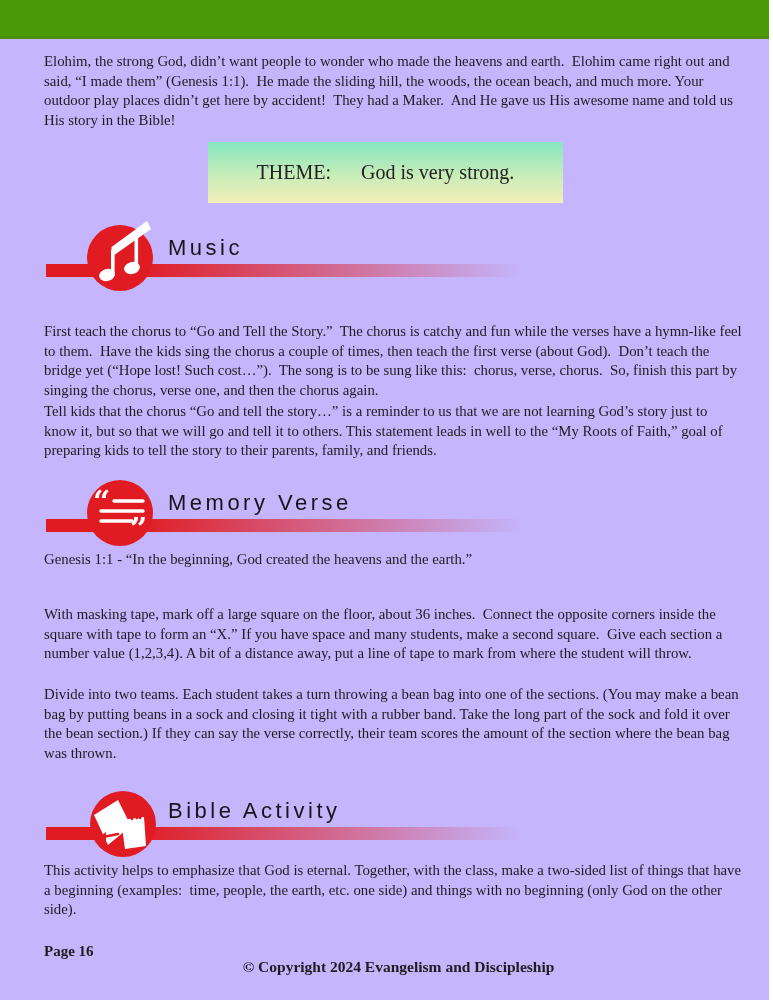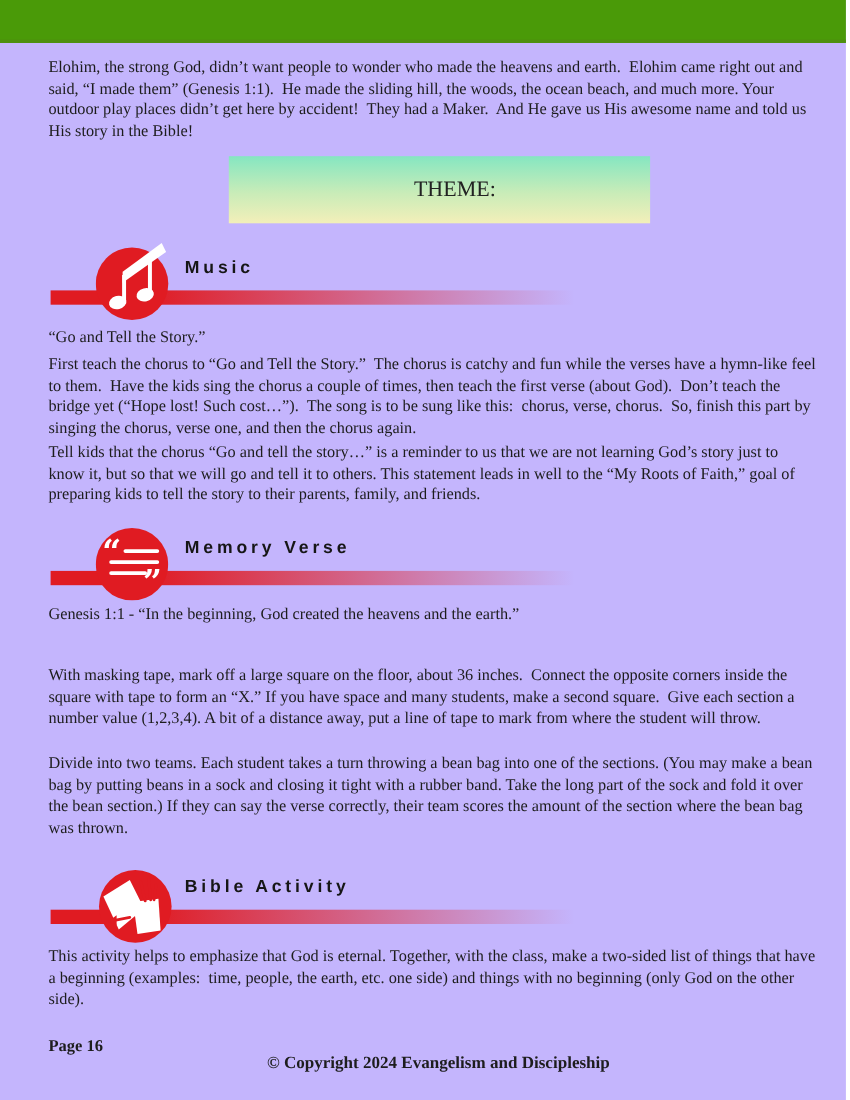--- a/index.html
+++ b/index.html
@@ -18,40 +18,40 @@
   }
   .para{
     position:absolute;left:44px;width:700px;
     font-size:14.8px;line-height:19.5px;
     white-space:pre-wrap;
   }
   .theme-box{
     position:absolute;left:208px;top:142px;width:355px;height:61px;
     background:linear-gradient(180deg,var(--theme-gradient-top,#85e6c1) 0%,var(--theme-gradient-mid,#c9ecb8) 55%,var(--theme-gradient-bottom,#f3efb9) 100%);
     display:flex;align-items:center;justify-content:center;gap:30px;
-    font-size:20px;color:#222;padding-left:28px;
+    font-size:20px;color:#222;
   }
   .section-header{
     position:absolute;left:44px;width:710px;height:70px;
   }
   .hdr-rule{
     position:absolute;left:2px;top:39px;width:486px;height:13px;
     background:linear-gradient(to right,
       var(--accent-red,#e01b22) 0%,
       var(--accent-red,#e01b22) 18%,
       rgba(224,27,34,0.55) 55%,
       rgba(224,27,34,0) 98%);
   }
   .hdr-icon{
     position:absolute;left:43px;top:-8px;
   }
   .hdr-title{
     position:absolute;left:124px;top:10px;
     font-family:"Liberation Sans", sans-serif;
-    font-weight:bold;font-size:16px;letter-spacing:3.5px;
+    font-weight:normal;font-size:22px;letter-spacing:3.5px;
     color:#161616;white-space:nowrap;
   }
   .footer-pagenum{
     position:absolute;left:44px;top:943px;
     font-weight:bold;font-size:15px;
   }
   .footer-copyright{
     position:absolute;left:12px;top:958px;width:773px;
     text-align:center;font-weight:bold;font-size:15.5px;
   }
@@ -60,36 +60,36 @@
 <body>
 
 <div class="page">
 
   <div class="top-bar"></div>
 
   <div class="para" style="top:52px;">Elohim, the strong God, didn’t want people to wonder who made the heavens and earth.  Elohim came right out and said, “I made them” (Genesis 1:1).  He made the sliding hill, the woods, the ocean beach, and much more. Your outdoor play places didn’t get here by accident!  They had a Maker.  And He gave us His awesome name and told us His story in the Bible!</div>
 
   <div class="theme-box">
     <span>THEME:</span>
+    <span>God is very strong.</span>
   </div>
 
   <div class="section-header" style="top:225px;">
     <div class="hdr-rule"></div>
     <svg class="hdr-icon" width="70" height="76" viewBox="0 0 70 76">
       <circle cx="33" cy="41" r="33" fill="var(--accent-red,#e01b22)"></circle>
       <polygon points="24.5,30 60,4 64,12 24.5,40" fill="#ffffff"></polygon>
       <rect x="24" y="33" width="3.6" height="26" fill="#ffffff"></rect>
       <rect x="47.5" y="14" width="3.6" height="38" fill="#ffffff"></rect>
       <ellipse cx="20" cy="58" rx="8" ry="6" fill="#ffffff" transform="rotate(-14 20 58)"></ellipse>
       <ellipse cx="45" cy="51" rx="8" ry="6" fill="#ffffff" transform="rotate(-14 45 51)"></ellipse>
     </svg>
     <div class="hdr-title">Music</div>
   </div>
 
-  <div class="para" style="top:298px;">“Go and Tell the Story.”</div>
   <div class="para" style="top:322px;">First teach the chorus to “Go and Tell the Story.”  The chorus is catchy and fun while the verses have a hymn-like feel to them.  Have the kids sing the chorus a couple of times, then teach the first verse (about God).  Don’t teach the bridge yet (“Hope lost! Such cost…”).  The song is to be sung like this:  chorus, verse, chorus.  So, finish this part by singing the chorus, verse one, and then the chorus again.</div>
   <div class="para" style="top:402px;">Tell kids that the chorus “Go and tell the story…” is a reminder to us that we are not learning God’s story just to know it, but so that we will go and tell it to others. This statement leads in well to the “My Roots of Faith,” goal of preparing kids to tell the story to their parents, family, and friends.</div>
 
   <div class="section-header" style="top:480px;">
     <div class="hdr-rule"></div>
     <svg class="hdr-icon" style="top:0;" width="66" height="66" viewBox="0 0 66 66">
       <circle cx="33" cy="33" r="33" fill="var(--accent-red,#e01b22)"></circle>
       <text x="6" y="32" font-family="&quot;DejaVu Serif&quot;, serif" font-weight="bold" font-size="30" fill="#ffffff">“</text>
       <g stroke="#ffffff" stroke-width="3.4" stroke-linecap="round">
         <line x1="27" y1="21" x2="56" y2="21"></line>

